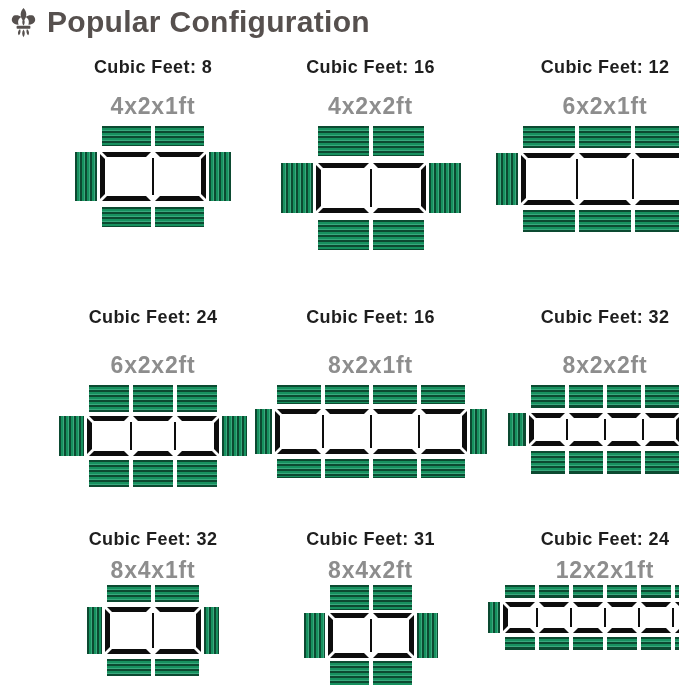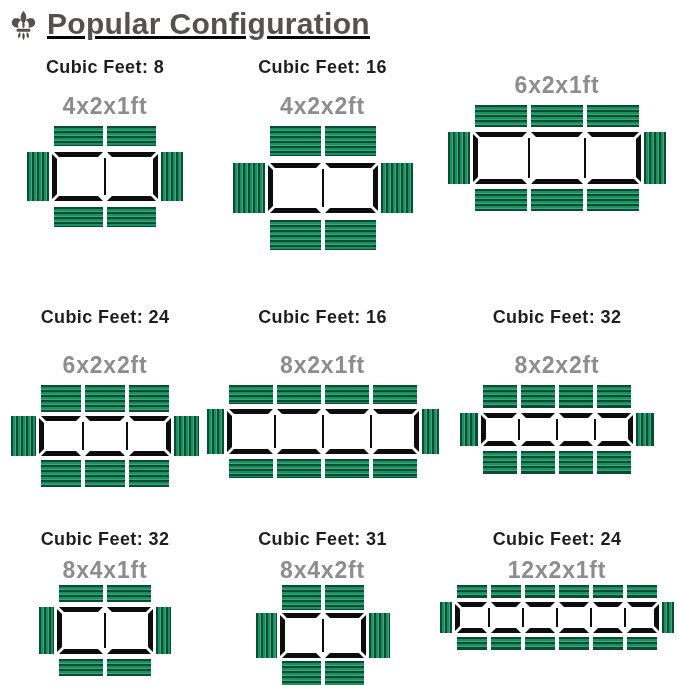--- a/index.html
+++ b/index.html
@@ -4,39 +4,38 @@
 <style>
   html, body {
     margin: 0; padding: 0;
     width: 679px; height: 685px;
     overflow: hidden;
     background: var(--bg, #ffffff);
     font-family: "Liberation Sans", sans-serif;
   }
   .header {
     display: flex;
-    align-items: center;
     gap: 9px;
     padding: 7px 9px 0 9px;
     height: 36px;
-    text-decoration: underline;
   }
   .fleur { flex: 0 0 auto; }
   .page-title {
     font-size: 30px;
     font-weight: 700;
     color: var(--title-text, #56504e);
     letter-spacing: 0.3px;
     line-height: 1;
     padding-bottom: 3px;
   }
   .cards {
     display: grid;
     grid-template-columns: 210px 225px 244px;
     grid-template-rows: 250px 222px 169px;
+    margin-left: 48px;
   }
   .card {
     display: flex;
     flex-direction: column;
     align-items: center;
     padding-top: 14px;
   }
   .cf-label {
     font-size: 18px;
     font-weight: 700;
@@ -241,20 +240,21 @@
         <polygon points="37,87 88,87 83,82 42,82" fill="#0d0d0d"></polygon>
         <polygon points="92,37 143,37 138,42 97,42" fill="#0d0d0d"></polygon>
         <polygon points="92,87 143,87 138,82 97,82" fill="#0d0d0d"></polygon>
         <polygon points="35,39 40,44 40,80 35,85" fill="#0d0d0d"></polygon>
         <polygon points="145,39 140,44 140,80 145,85" fill="#0d0d0d"></polygon>
         <rect x="89" y="43" width="2" height="38" fill="#0d0d0d"></rect>
       </svg>
   </div>
 
   <div class="card row1">
+    <div class="cf-label">Cubic Feet: 12</div>
     <div class="dims-label">6x2x1ft</div>
     <svg class="diagram" viewBox="0 0 218 106" width="218" height="106">
         <rect x="27" y="0" width="52" height="22" fill="#17915f"></rect>
         <rect x="27" y="0" width="52" height="2" fill="#0c4a31"></rect>
         <rect x="27" y="4" width="52" height="1" fill="#3aa97e"></rect>
         <rect x="27" y="5" width="52" height="2" fill="#0c4a31"></rect>
         <rect x="27" y="9" width="52" height="1" fill="#3aa97e"></rect>
         <rect x="27" y="10" width="52" height="2" fill="#0c4a31"></rect>
         <rect x="27" y="14" width="52" height="1" fill="#3aa97e"></rect>
         <rect x="27" y="15" width="52" height="2" fill="#0c4a31"></rect>

